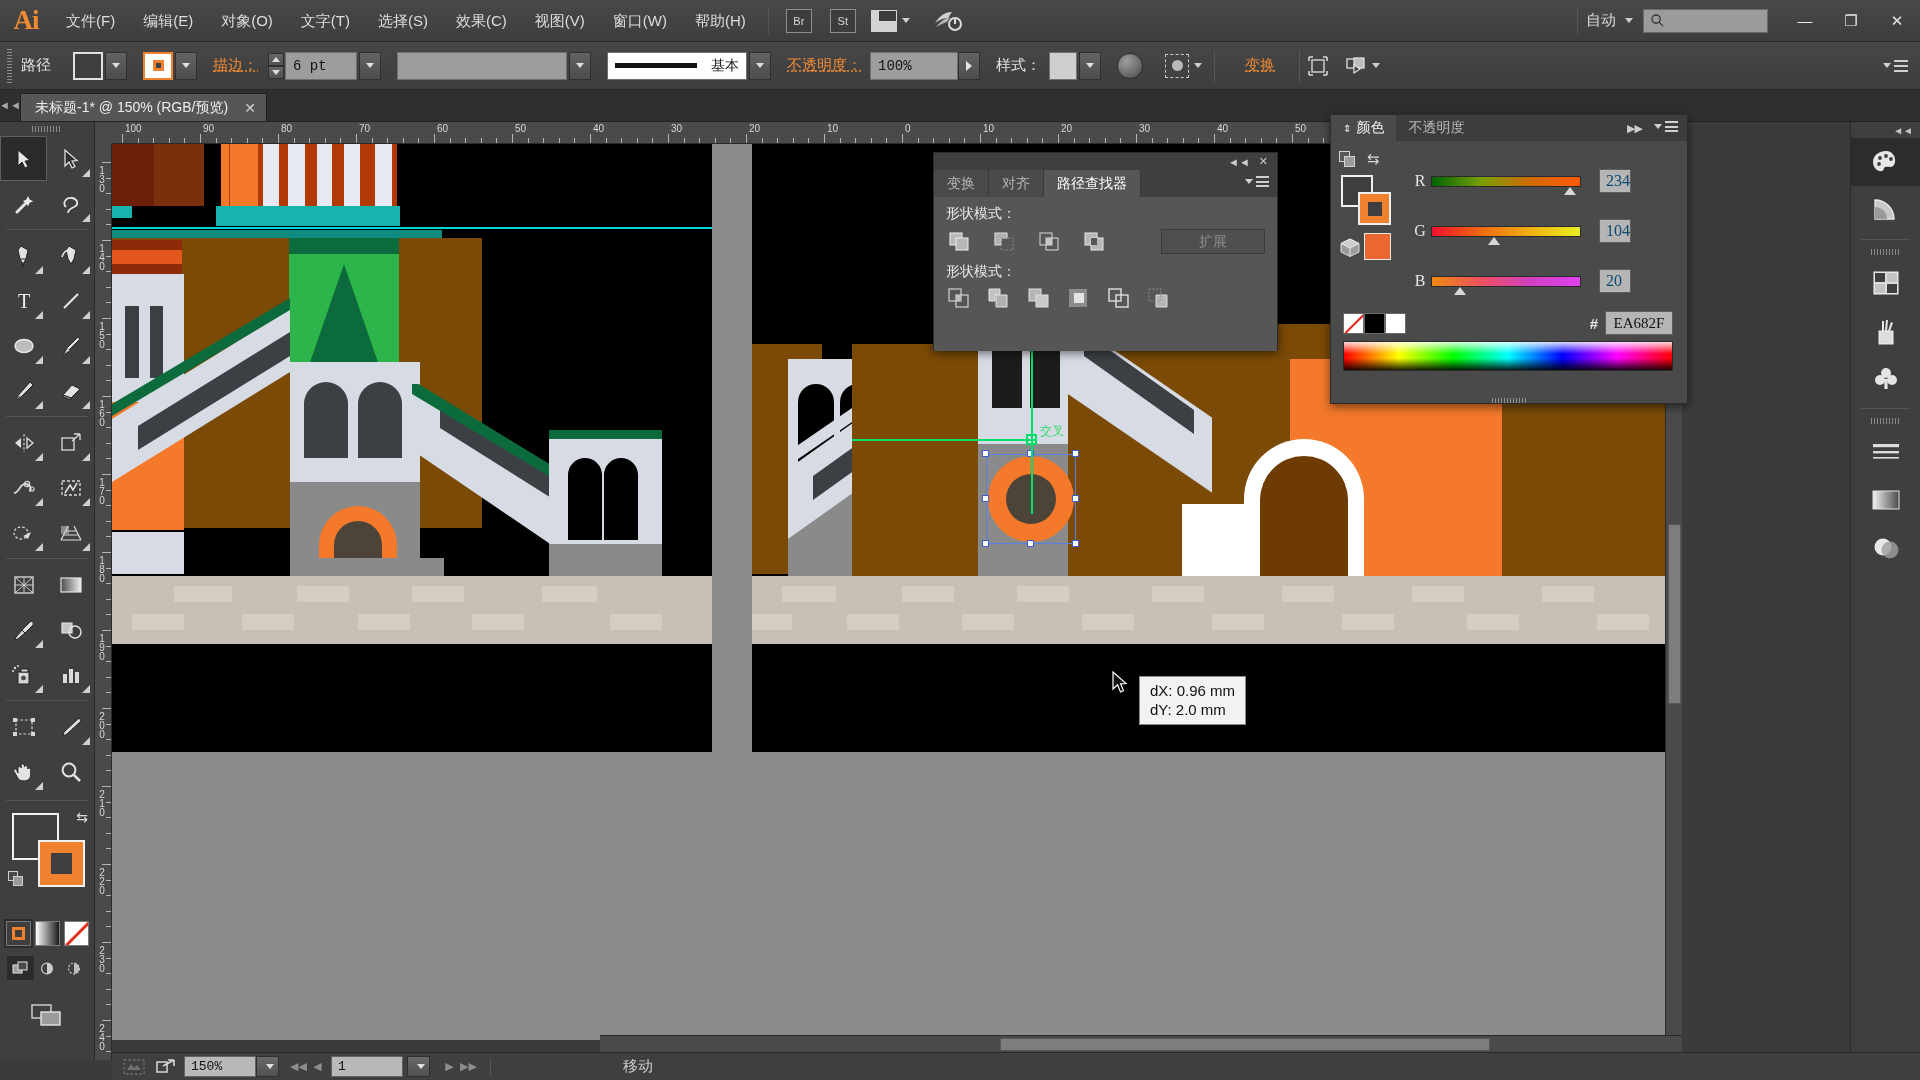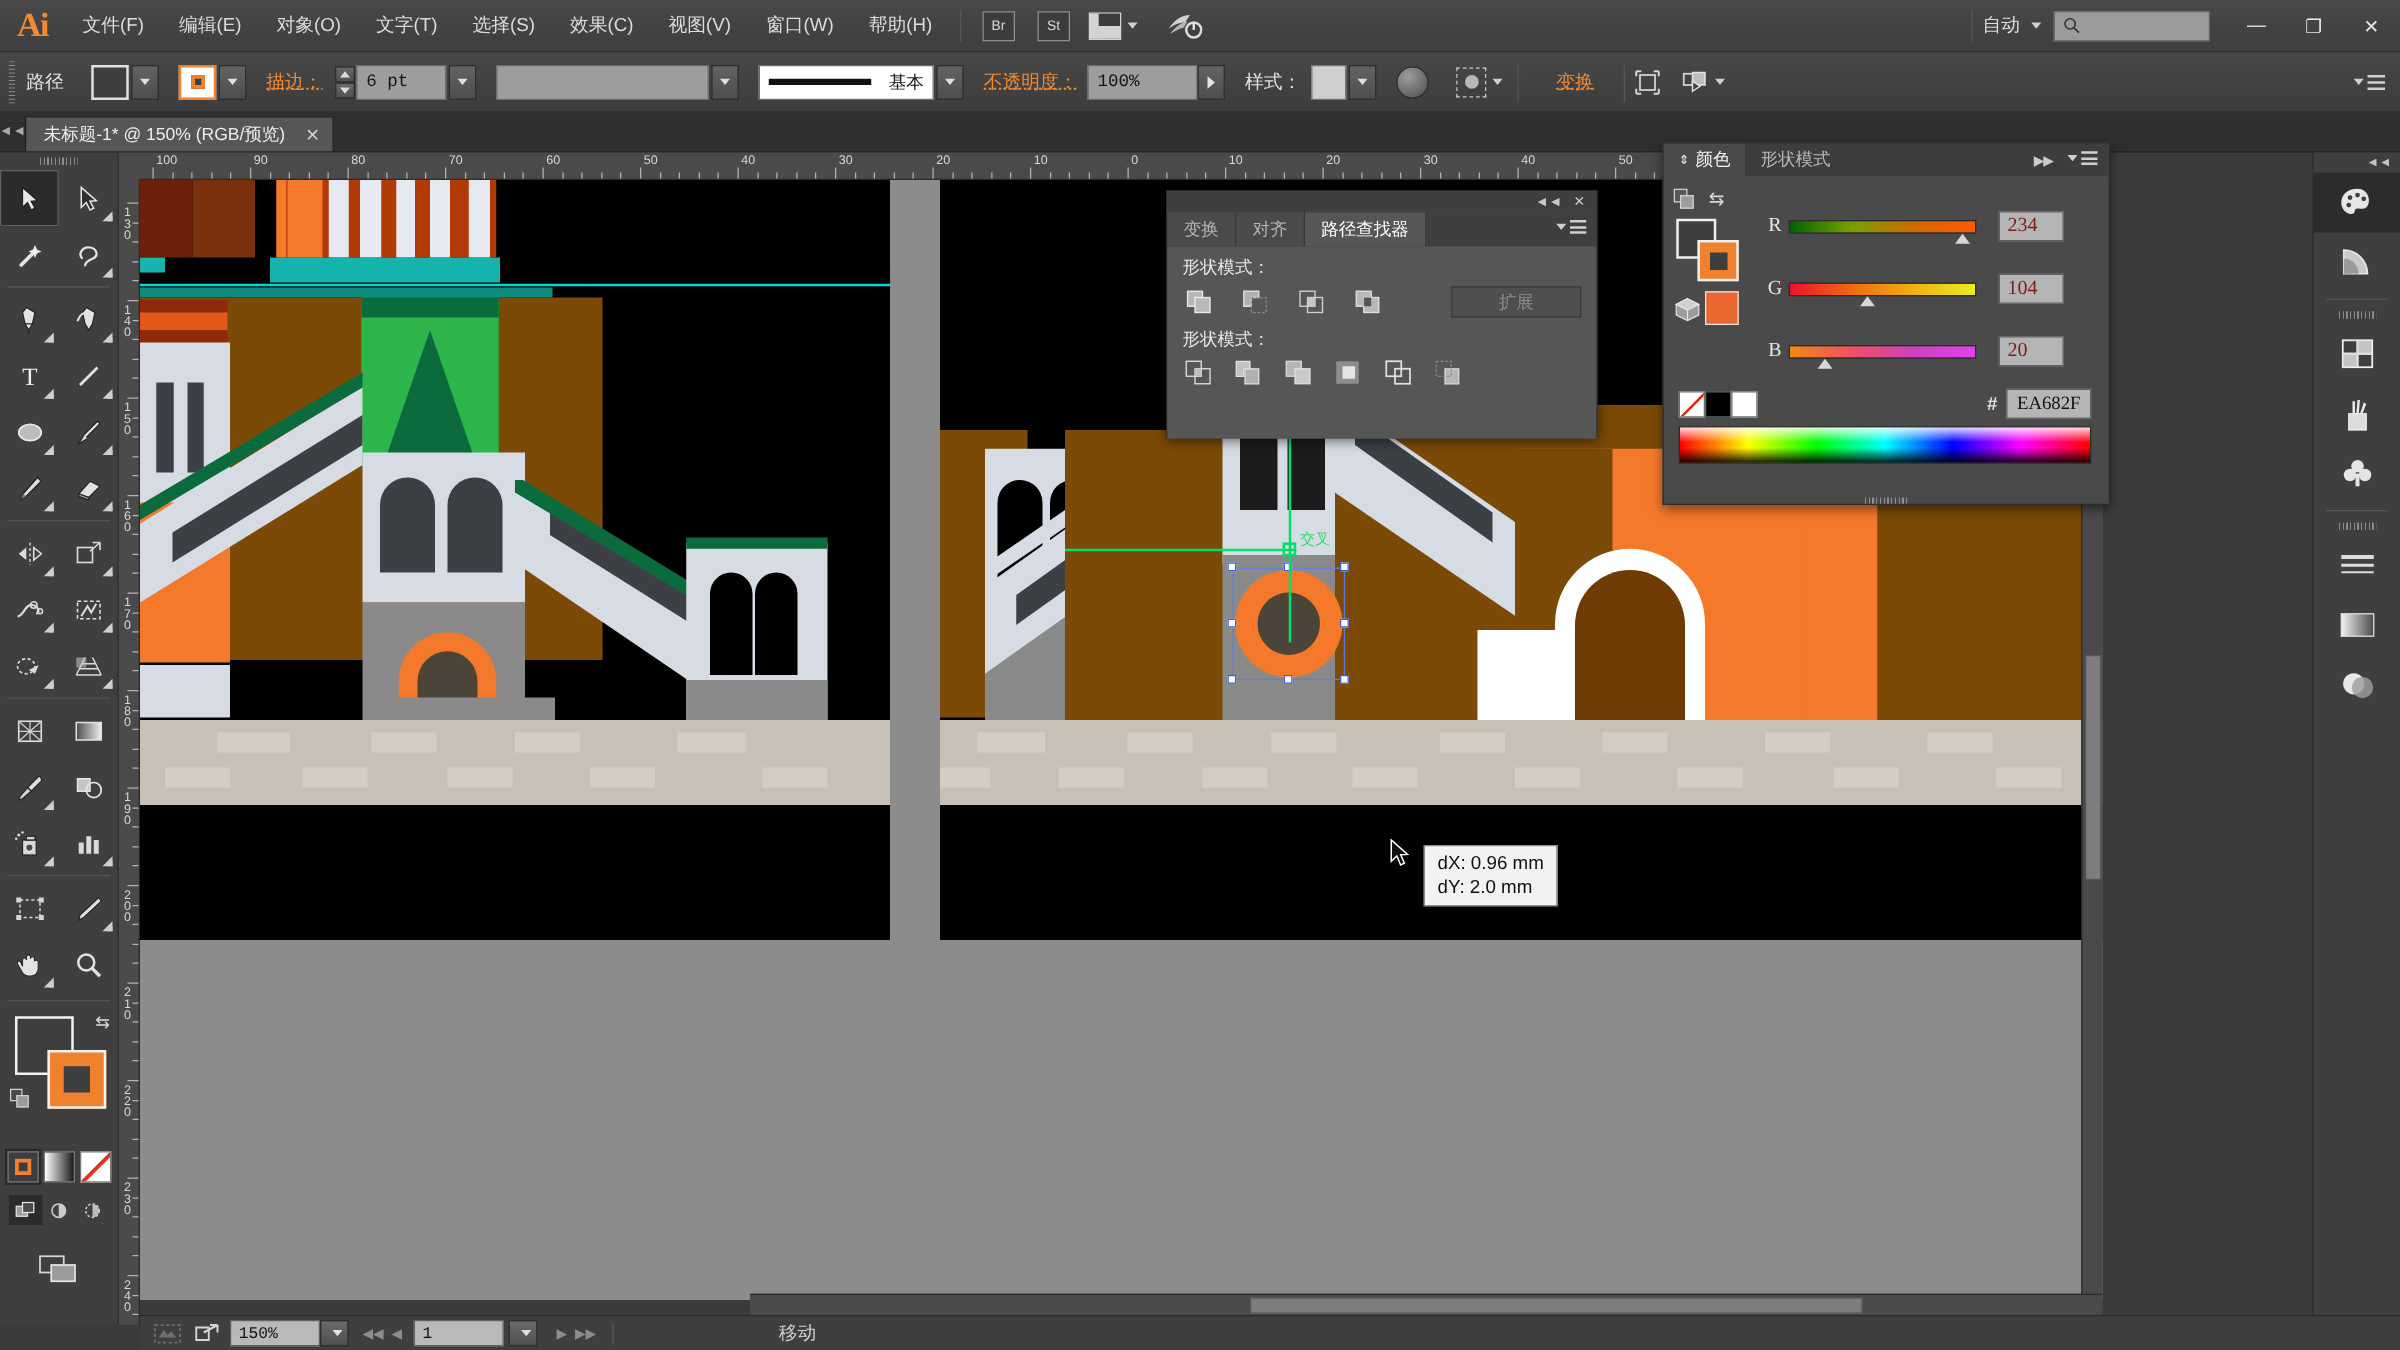--- a/index.html
+++ b/index.html
@@ -245,22 +245,22 @@
   .cp-stack span{position:absolute;width:11px;height:11px;border:1.5px solid #d2d2d2;background:#585858;}
   .cp-stack span.a{left:0;top:0;} .cp-stack span.b{left:5px;top:5px;background:#9c9c9c;}
   .cp-swap{ position:absolute;left:36px;top:9px;color:#d6d6d6;font-size:15px; cursor:default;}
   .cp-cube{ position:absolute;left:8px;top:96px; }
   .cp-cur{ position:absolute;left:33px;top:92px;width:27px;height:27px;background:#EA682F;border:1.5px solid #e8e8e8;}
   .sl-row{ position:absolute;left:78px;display:flex;align-items:center;width:265px;height:28px; }
   .sl-lbl{ width:22px;font-family:"Liberation Serif",serif;font-size:16px;color:#e6e6e6;text-align:center; }
   .sl-track{ position:relative;width:150px;height:11px;border:1px solid #2b2b2b; }
   .sl-knob{ position:absolute;top:10px;width:0;height:0;
     border-left:6px solid transparent;border-right:6px solid transparent;border-bottom:8px solid #d7d7d7;}
-  .sl-val{ margin-left:18px;width:52px;height:24px;background:#b5b5b5;border:1px solid #5e5e5e;
-    color:#7f1d1d;font-family:"Liberation Serif",serif;font-size:16px;display:flex;align-items:center;padding-left:6px;}
+  .sl-val{ margin-left:18px;width:32px;height:24px;background:#b5b5b5;border:1px solid #5e5e5e;
+    color:#0c4a6e;font-family:"Liberation Serif",serif;font-size:16px;display:flex;align-items:center;padding-left:6px;}
   .cp-none{ position:absolute;left:12px;top:172px;display:flex; }
   .cp-none div{ width:21px;height:21px;border:1px solid #6a6a6a; cursor:default;}
   .cp-none .nn{ background:#fff;position:relative;overflow:hidden; }
   .cp-none .nn::after{content:"";position:absolute;left:-3px;top:8px;width:29px;height:2px;background:#e02818;transform:rotate(-45deg);}
   .cp-none .bk{ background:#000; } .cp-none .wt{ background:#fff; }
   .cp-hexrow{ position:absolute;right:14px;top:170px;display:flex;align-items:center;gap:7px; }
   .cp-hexrow .h{ color:#e4e4e4;font-size:15px;font-weight:bold; }
   .cp-hexfield{ width:68px;height:24px;background:#b5b5b5;border:1px solid #5e5e5e;
     color:#111;font-family:"Liberation Serif",serif;font-size:15px;display:flex;align-items:center;justify-content:center;}
   .cp-spectrum{ position:absolute;left:12px;top:200px;width:330px;height:30px;border:1px solid #2b2b2b;
@@ -1259,21 +1259,21 @@
       </div>
     </div>
   </div>
 
   <div class="color-panel">
     <div class="cp-tabs">
       <div class="cp-tab active">
         <span style="margin-right:5px;font-size:10px;">⇕</span>
         <span>颜色</span>
       </div>
-      <div class="cp-tab">形状模式</div>
+      <div class="cp-tab">不透明度</div>
       <div class="cp-dd">▶▶</div>
       <div class="cp-menu">
         <span class="caret" style="border-top-color:#d0d0d0"></span>
         <span class="bars">
             <u></u>
             <u></u>
             <u></u>
           </span>
       </div>
     </div>

